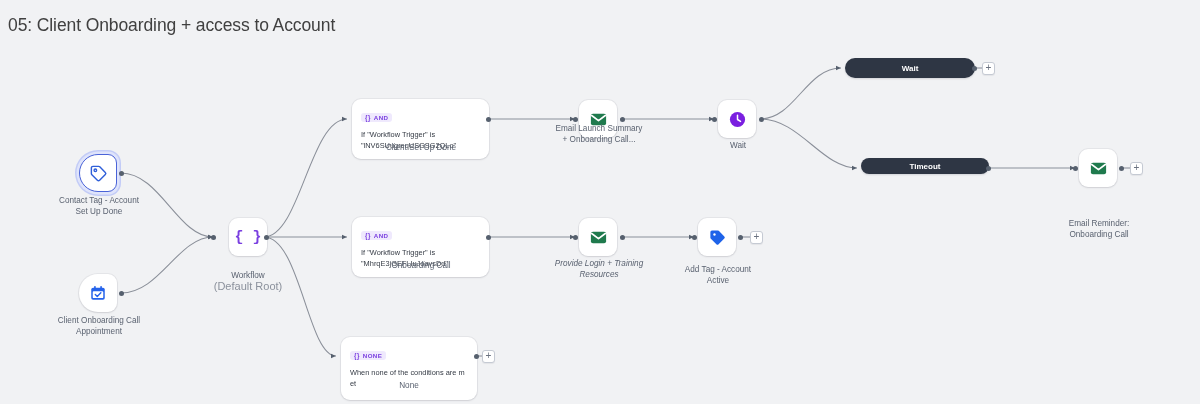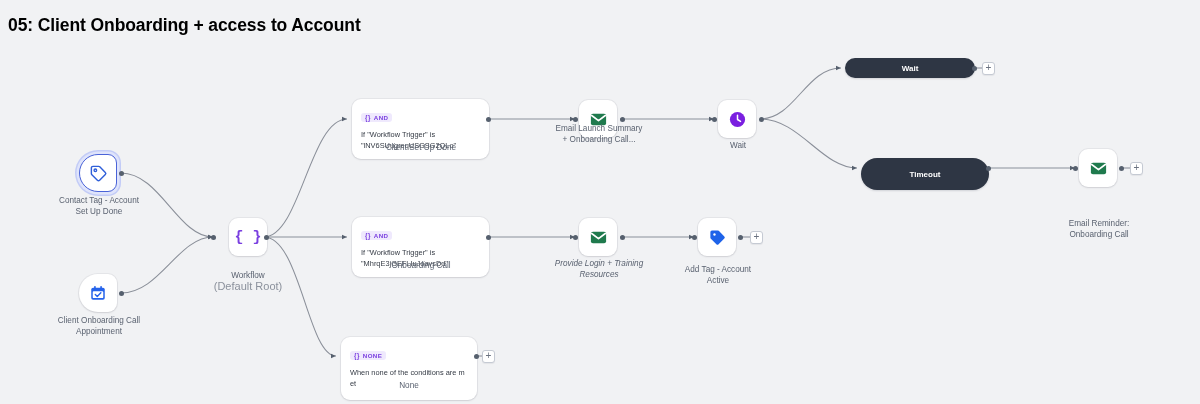--- a/index.html
+++ b/index.html
@@ -8,21 +8,21 @@
     width: 1200px; height: 404px;
     background: #f1f2f4;
     font-family: "Liberation Sans", sans-serif;
     overflow: hidden;
   }
   #canvas { position: relative; width: 1200px; height: 404px; }
 
   
   .page-title {
     position: absolute; left: 8px; top: 15px;
-    font-size: 17.5px; font-weight: 700; color: #000000;
+    font-size: 17.5px; font-weight: 400; color: #404040;
     letter-spacing: -0.1px; white-space: nowrap;
   }
 
   
   #edges { position: absolute; left: 0; top: 0; width: 1200px; height: 404px; }
 
   
   .node {
     position: absolute;
     width: 38px; height: 38px;
@@ -236,21 +236,21 @@
   <div class="node-label" style="left:696px; top:141px; width:84px;">Wait</div>
 
   <div class="pill" style="left:845px; top:58px; width:130px; height:20px;">
     <span>Wait</span>
   </div>
   <div class="dot" style="left:972px; top:65.5px;"></div>
   <div class="plus-btn" style="left:982px; top:61.5px;">
     <span>+</span>
   </div>
 
-  <div class="pill" style="left:861px; top:158px; width:128px; height:32px;">
+  <div class="pill" style="left:861px; top:158px; width:128px; height:16px;">
     <span>Timeout</span>
   </div>
   <div class="dot" style="left:986px; top:165.5px;"></div>
 
   <div class="node" style="left:1079px; top:149px;">
     <svg class="icon-svg" width="19" height="19" viewBox="0 0 24 24">
       <rect x="2.4" y="4.6" width="19.2" height="14.8" rx="2.6" fill="#1f7a4d"></rect>
       <path d="M3.4 7 12 13.4 20.6 7" fill="none" stroke="#ffffff" stroke-width="2.1" stroke-linecap="round" stroke-linejoin="round"></path>
     </svg>
   </div>

